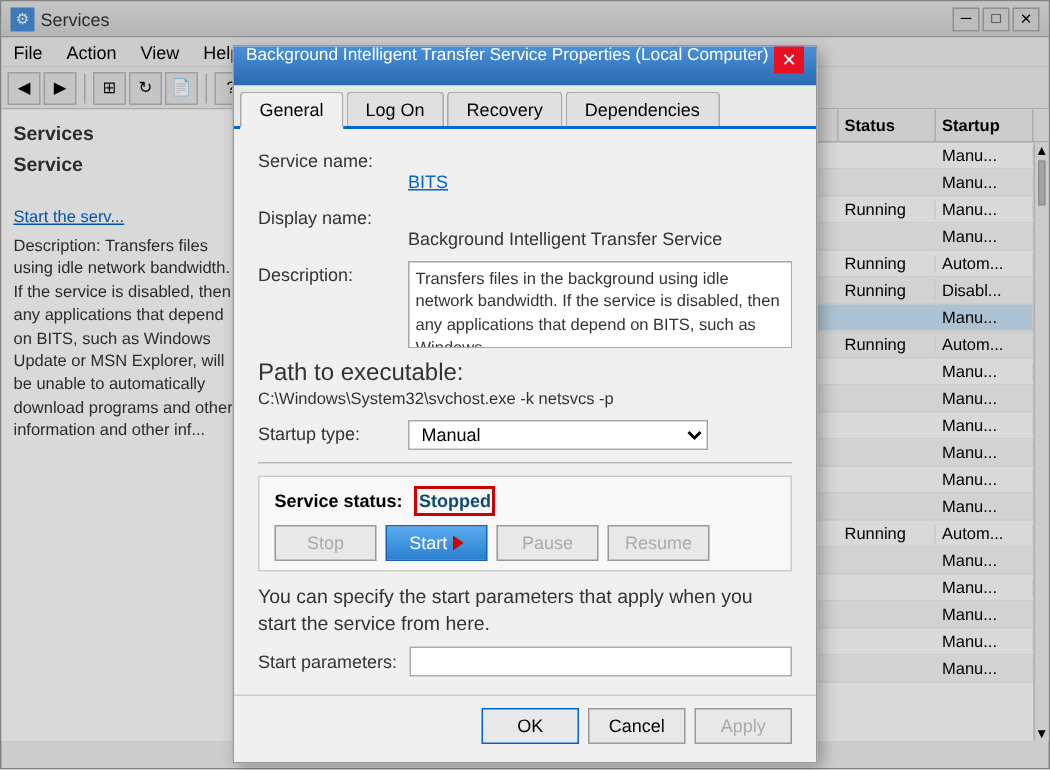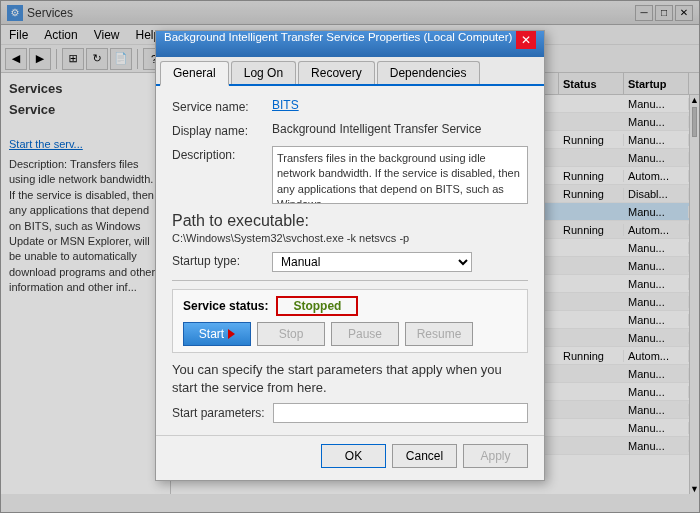--- a/index.html
+++ b/index.html
@@ -237,20 +237,21 @@
       width: 100px;
       font-size: 12px;
       color: #333;
       padding-top: 2px;
       flex-shrink: 0;
     }
     .form-value {
       flex: 1;
       font-size: 12px;
       color: #333;
+      margin-top: 16px;
     }
     .form-value.link { color: #0066cc; text-decoration: underline; cursor: pointer; }
 
     .desc-textarea {
       flex: 1;
       height: 58px;
       font-size: 11px;
       border: 1px solid #aaa;
       background: white;
       padding: 4px;
@@ -288,24 +289,24 @@
       background: #f8f8f8;
     }
     .status-row {
       display: flex;
       align-items: center;
       margin-bottom: 6px;
     }
     .status-label { font-size: 12px; font-weight: bold; margin-right: 8px; }
     .status-value {
       font-size: 12px;
-      color: #4d7c0f;
+      color: #0c4a6e;
       font-weight: bold;
       border: 2px solid #cc0000;
-      padding: 1px 15px;
+      padding: 1px 1px;
     }
 
     .btn-row {
       display: flex;
       gap: 6px;
       justify-content: flex-start;
     }
     .action-btn {
       min-width: 68px;
       height: 24px;
@@ -637,26 +638,26 @@
       <div class="divider"></div>
 
       <div class="status-section">
 
         <div class="status-row">
           <span class="status-label">Service status:</span>
           <span class="status-value">Stopped</span>
         </div>
 
         <div class="btn-row">
+          <button class="action-btn" disabled="">
+            <span>Stop</span>
+          </button>
           <button class="action-btn start-btn-highlight">
             <span>Start</span>
             <span class="start-arrow"></span>
-          </button>
-          <button class="action-btn" disabled="">
-            <span>Stop</span>
           </button>
           <button class="action-btn" disabled="">
             <span>Pause</span>
           </button>
           <button class="action-btn" disabled="">
             <span>Resume</span>
           </button>
         </div>
       </div>
 

